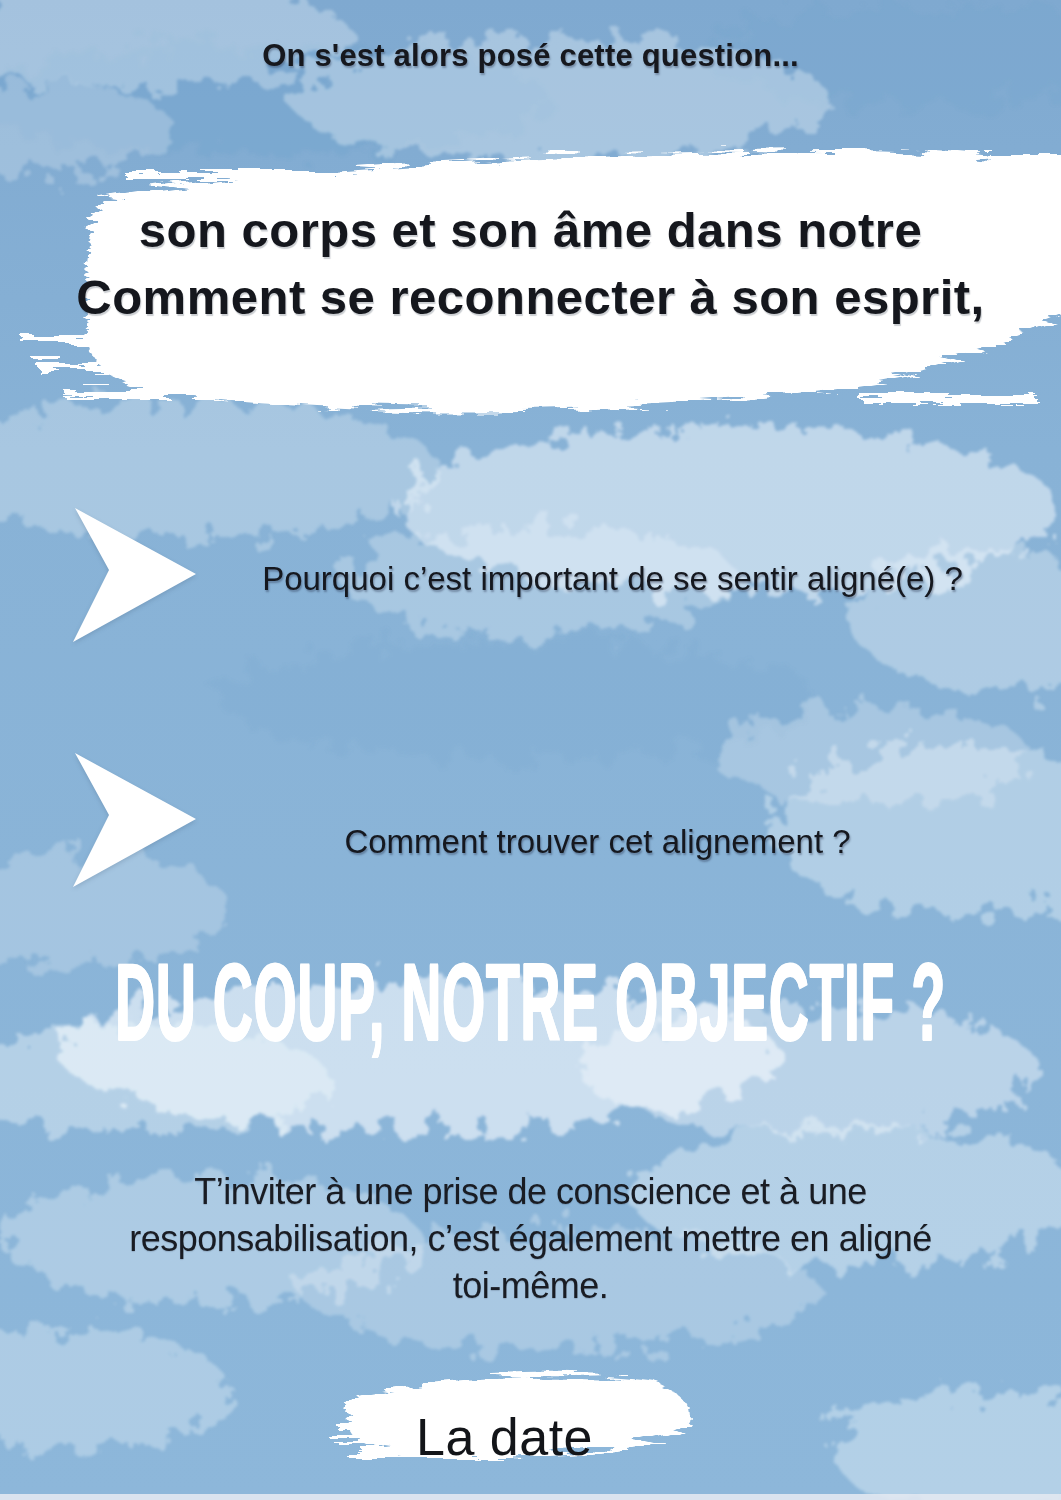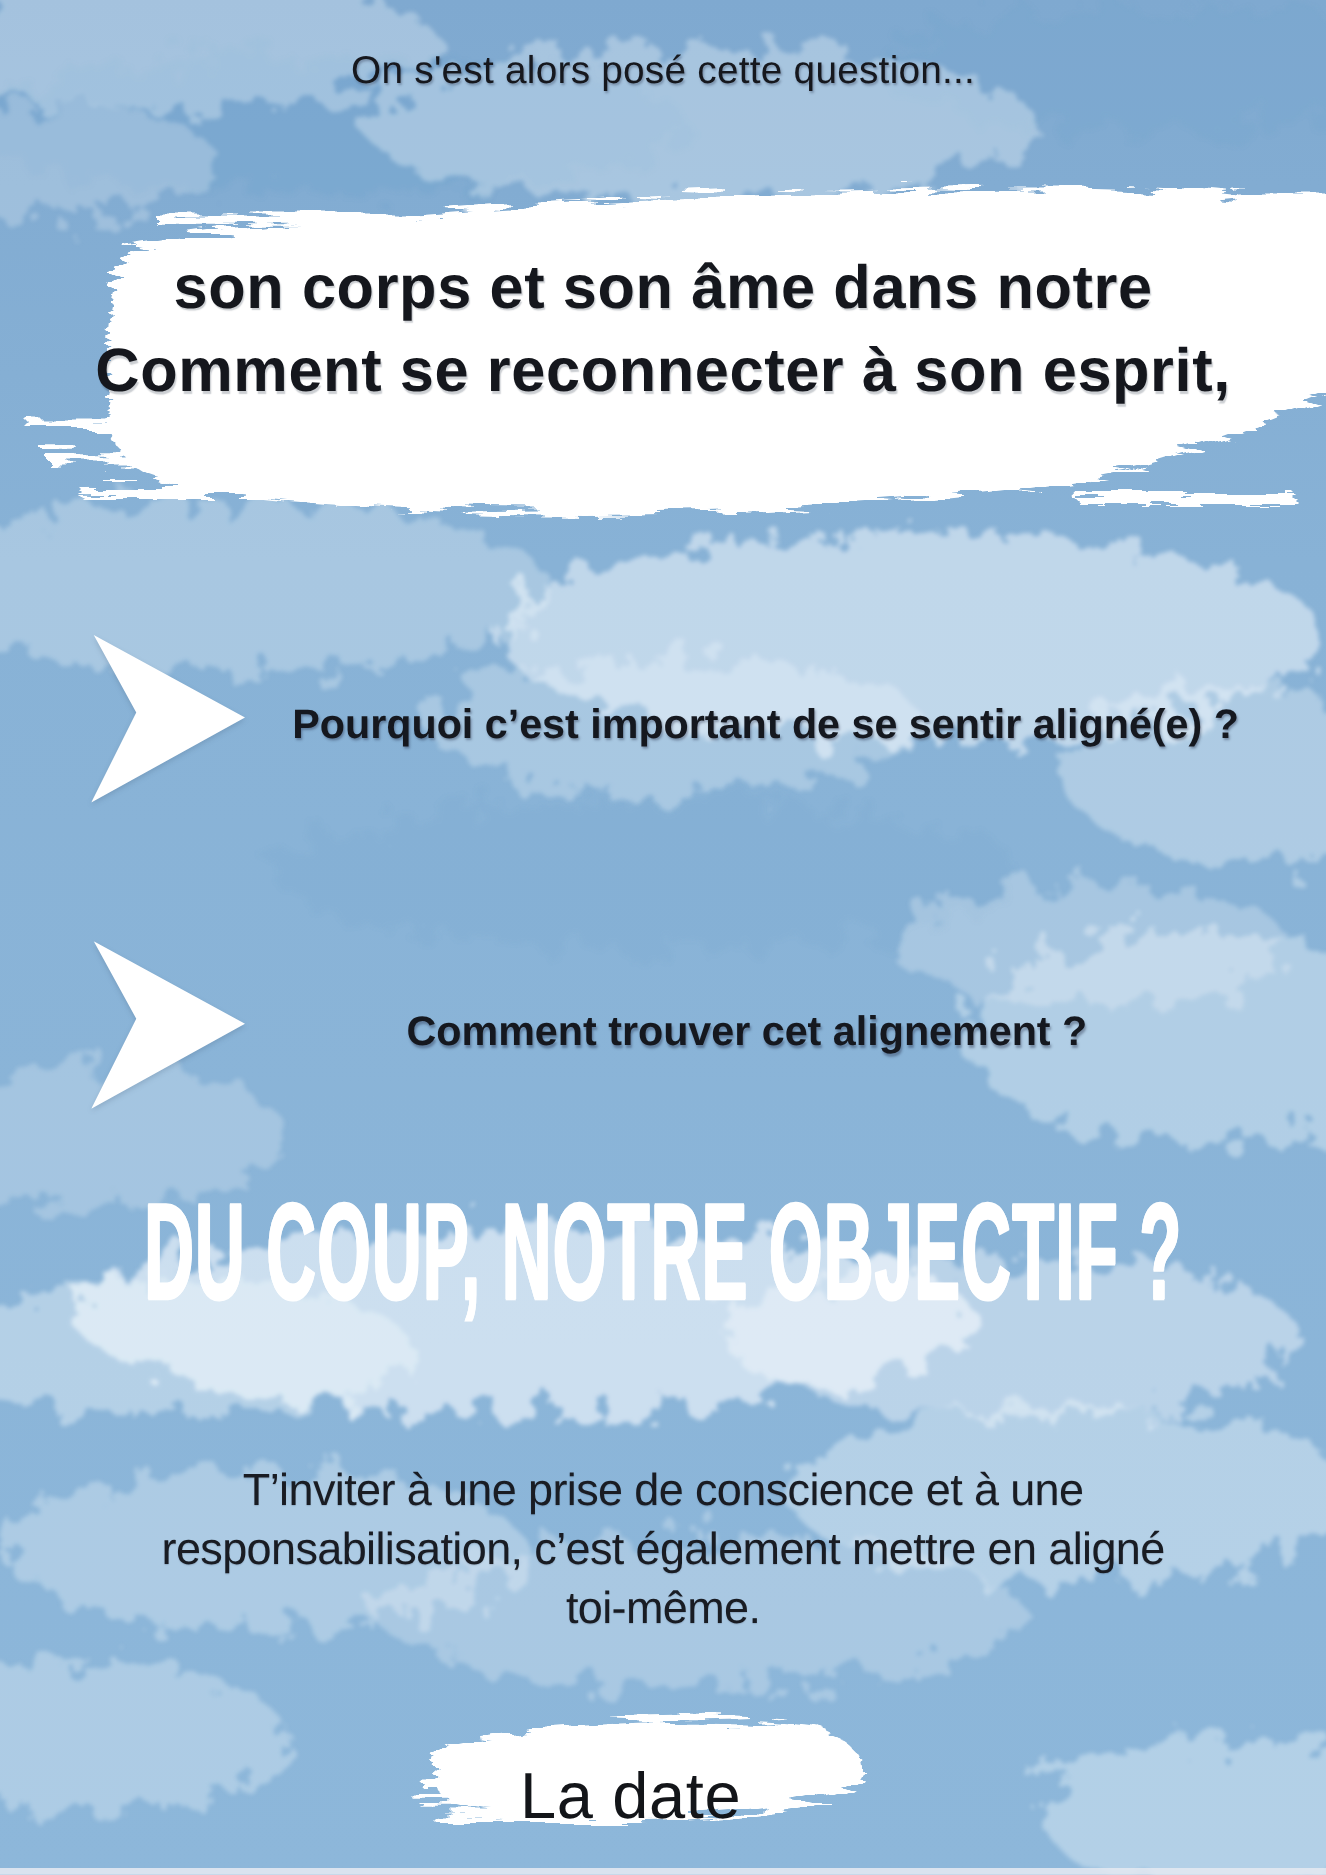--- a/index.html
+++ b/index.html
@@ -12,21 +12,21 @@
     font-family: "Liberation Sans", sans-serif;
     background: linear-gradient(180deg, #7fa9d0 0%, #88b2d6 30%, #8db7da 100%);
   }
   .bg { position: absolute; left: 0; top: 0; display: block; }
   .layer { position: absolute; left: 0; right: 0; }
 
   .intro {
     top: 38px;
     text-align: center;
     font-size: 31px;
-    font-weight: 400;
+    font-weight: 700;
     letter-spacing: 0.2px;
     color: #16181e;
     text-shadow: 1px 2px 2px rgba(25, 35, 60, 0.35);
   }
 
   .question {
     top: 197px;
     text-align: center;
     color: #15171d;
     font-weight: 800;
@@ -36,28 +36,28 @@
     text-shadow: 1px 2px 1px rgba(20, 30, 50, 0.22);
   }
 
   .arrow { position: absolute; width: 125px; height: 135px; filter: drop-shadow(0 2px 2px rgba(40,60,90,.18)); }
   .arrow.a1 { left: 73px; top: 508px; }
   .arrow.a2 { left: 73px; top: 753px; }
 
   .bullet-text {
     position: absolute;
     text-align: center;
-    font-weight: 700;
+    font-weight: 400;
     font-size: 33px;
     line-height: 45px;
     color: #15181f;
     text-shadow: 1px 2px 2px rgba(25, 35, 60, 0.38);
   }
   .bullet-text.b1 { left: 225px; width: 775px; top: 556px; }
-  .bullet-text.b2 { left: 225px; width: 745px; top: 802px; }
+  .bullet-text.b2 { left: 225px; width: 745px; top: 819px; }
 
   .objective-row {
     position: absolute;
     left: 0; right: 0; top: 946px;
     display: flex;
     justify-content: center;
   }
   .objective-title {
     font-size: 110px;
     line-height: 112px;

